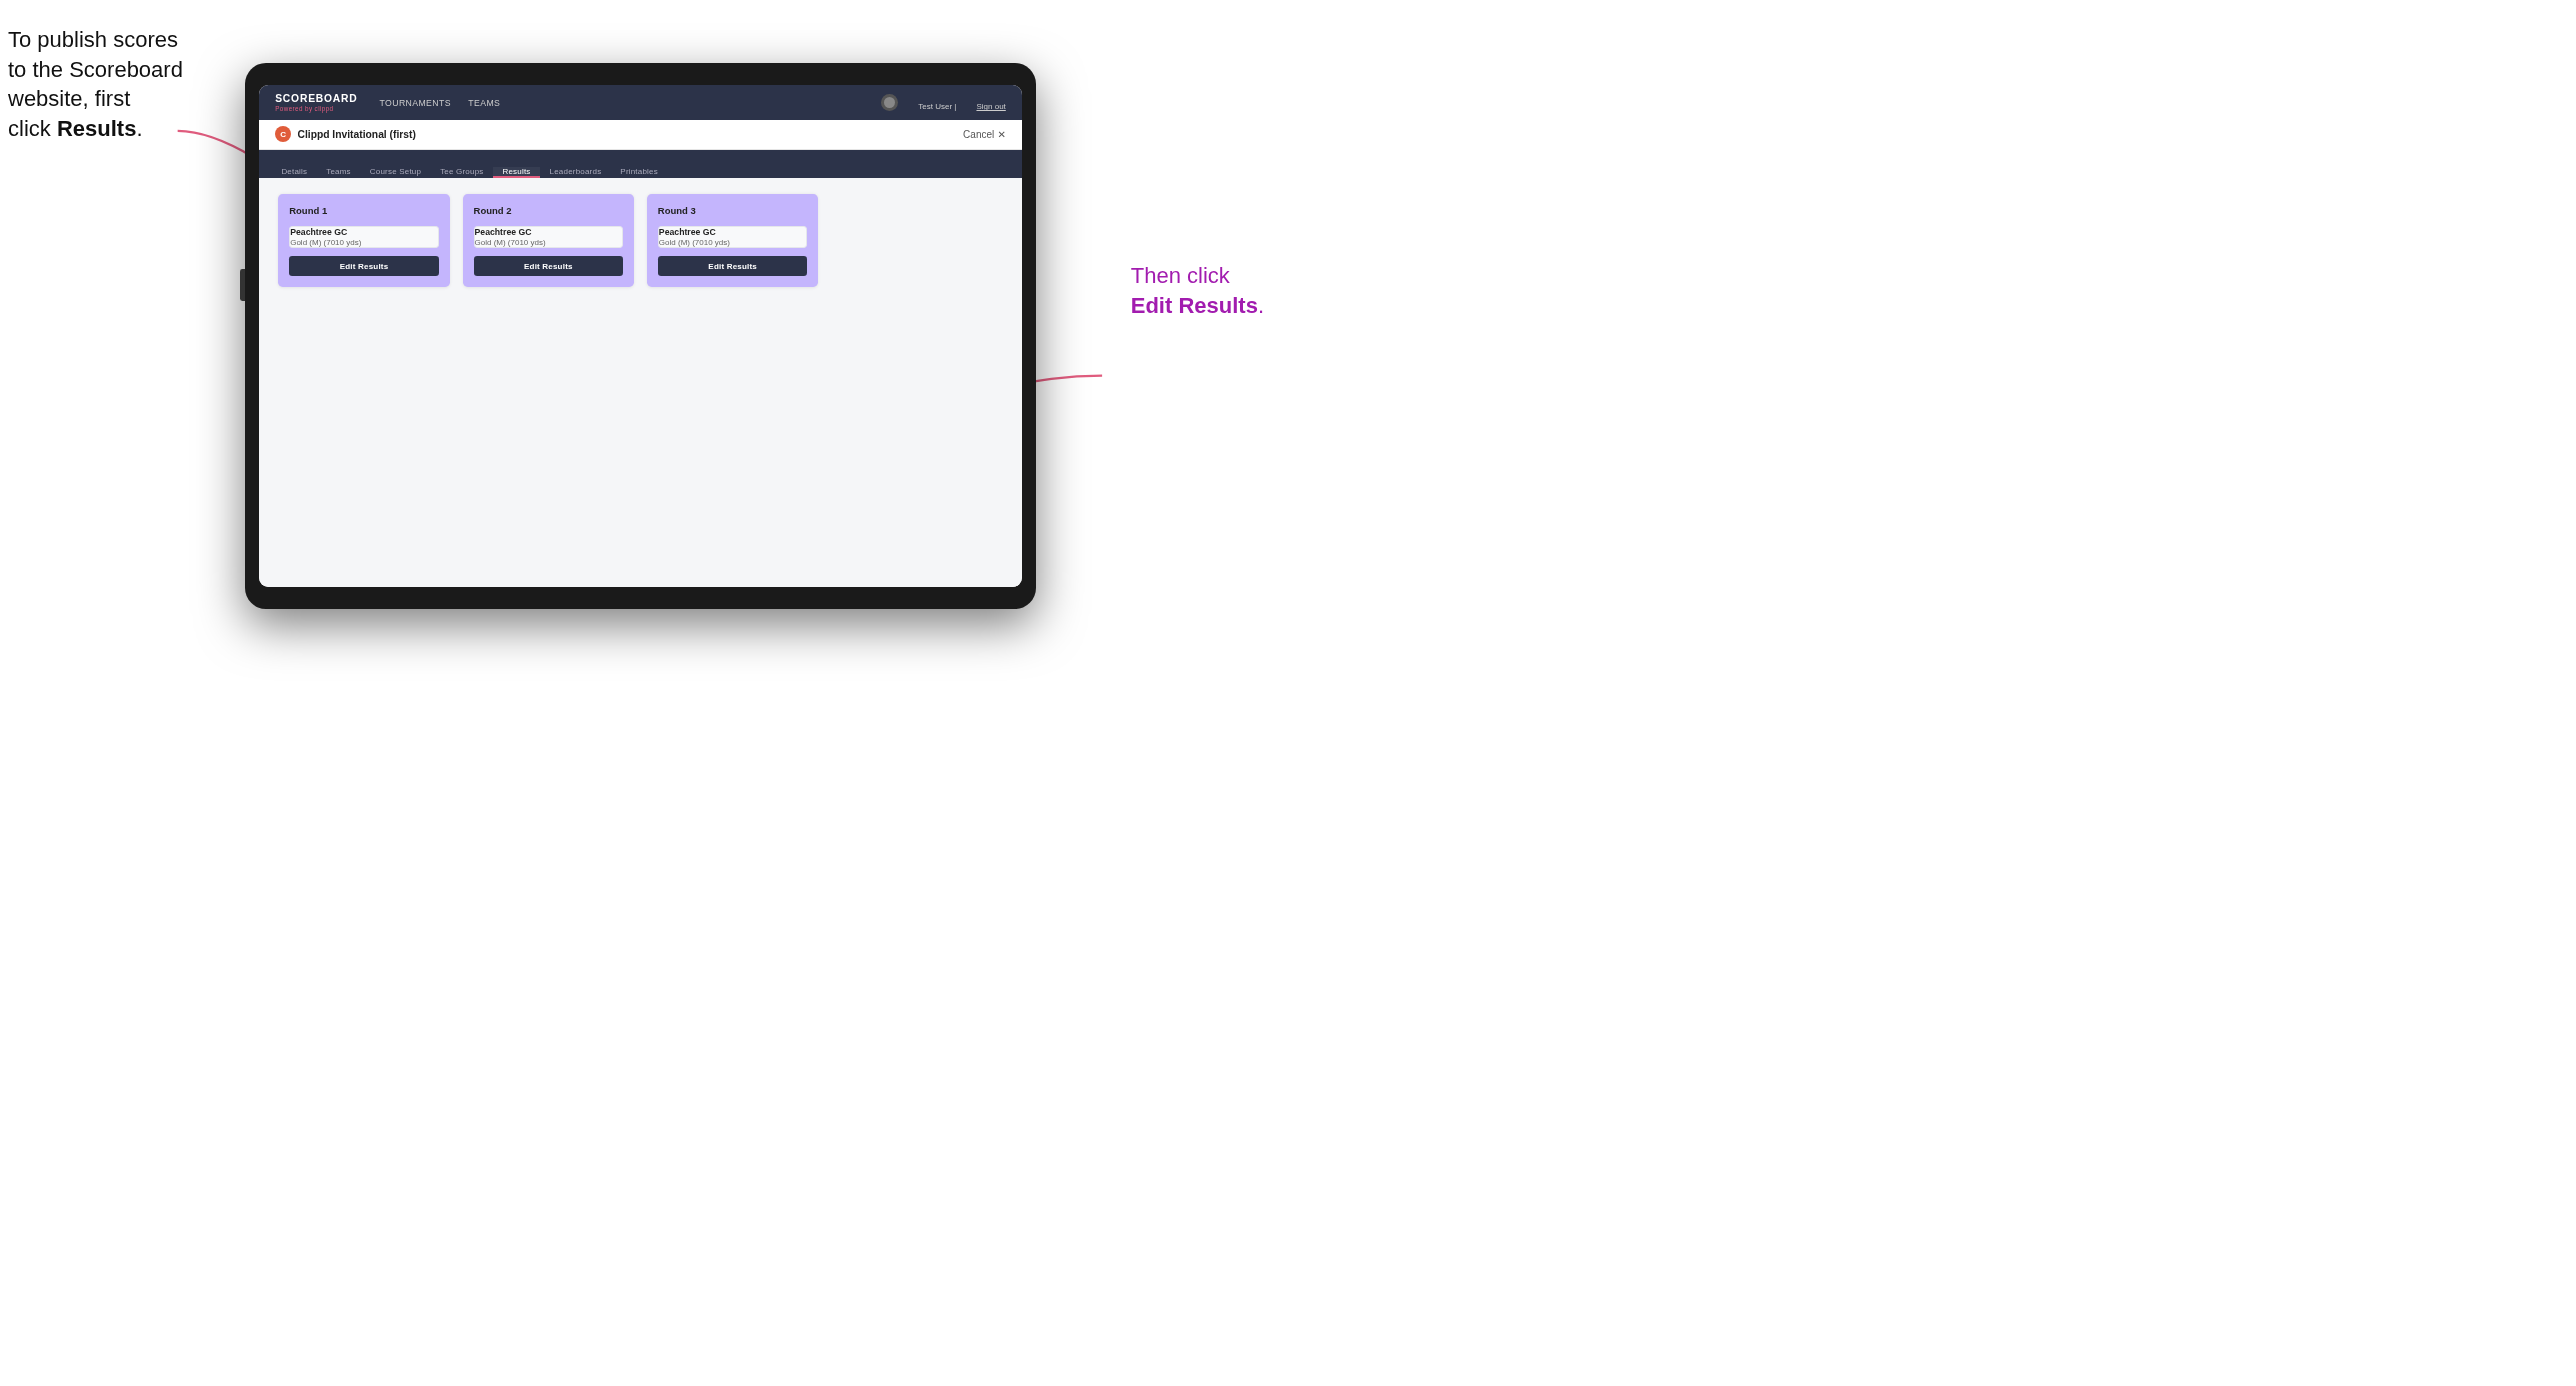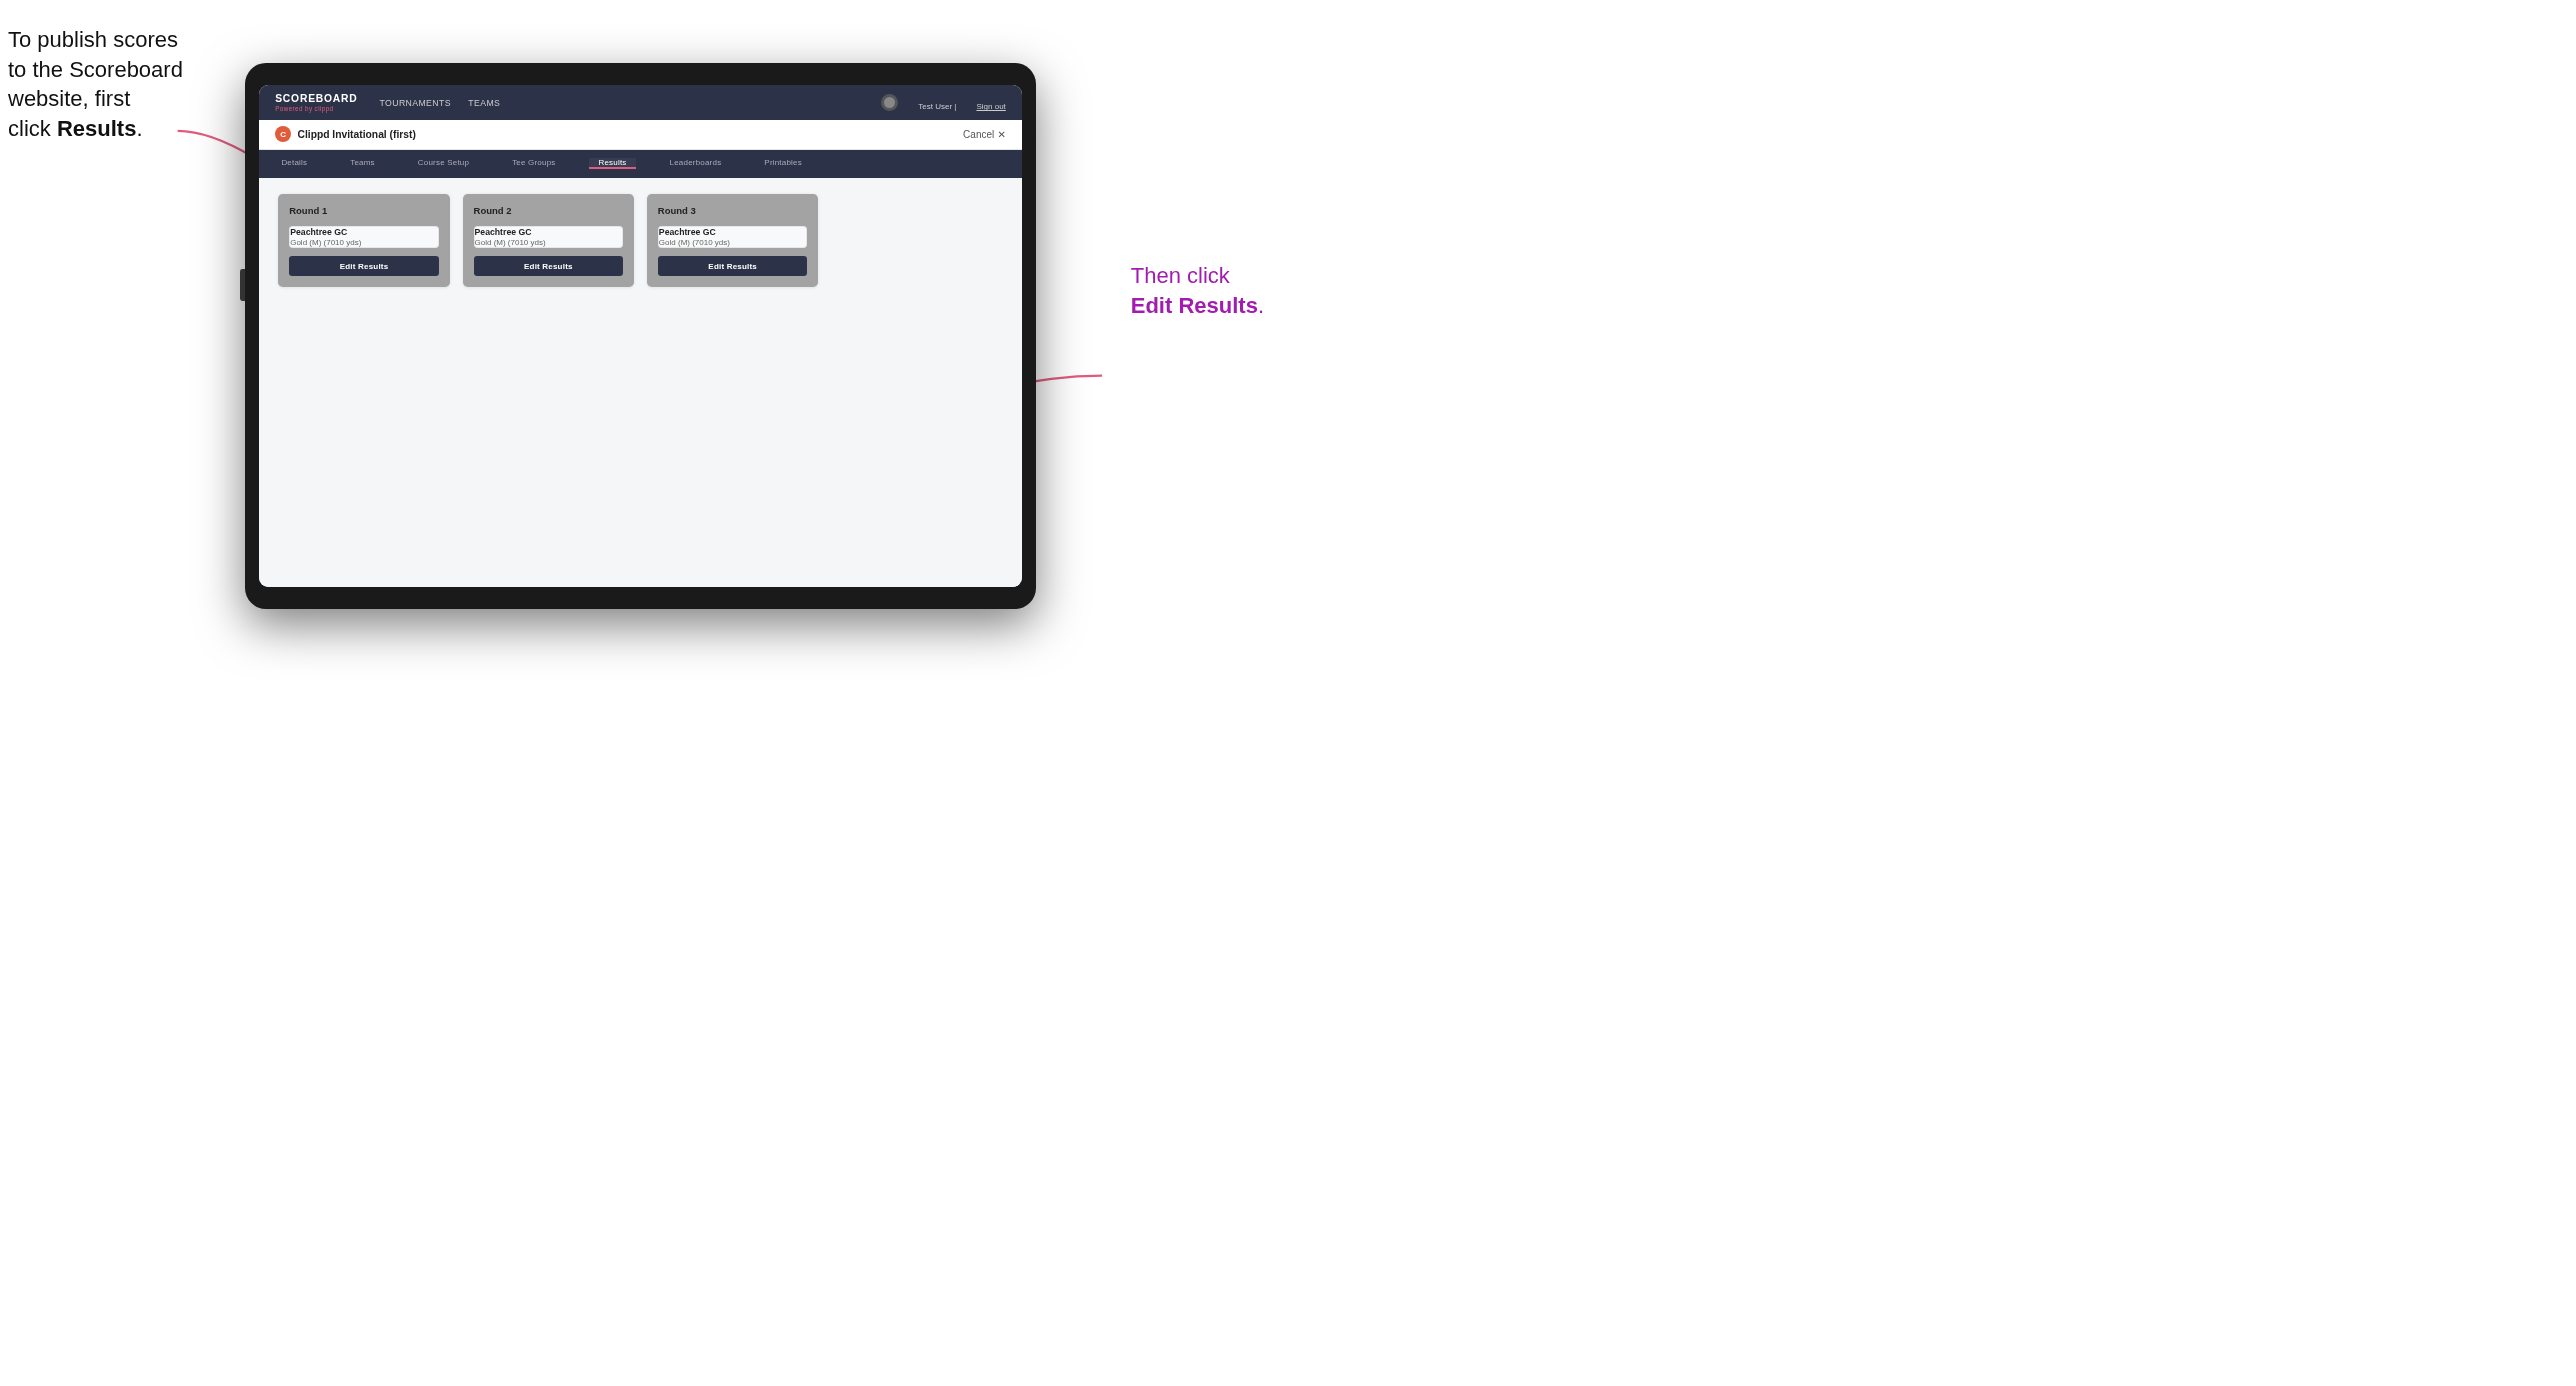--- a/index.html
+++ b/index.html
@@ -180,22 +180,21 @@
       margin-left: 44px;
     }
 
     
     .tab-bar {
       background: #2c3349;
       display: flex;
       padding: 0 12.7px;
       flex-shrink: 0;
       height: 28.5px;
-      align-items: center;
-      gap: 24px;
+      align-items: flex-end;
     }
     .tab-item {
       color: #aab;
       font-size: 8px;
       font-weight: 500;
       padding: 0 9.5px;
       display: flex;
       align-items: center;
       cursor: pointer;
       border-bottom: 2.4px solid transparent;
@@ -217,21 +216,21 @@
 
     
     .rounds-grid {
       display: grid;
       grid-template-columns: repeat(4, 1fr);
       gap: 12.7px;
     }
 
     
     .round-card {
-      background: #a3a3a3;
+      background: #c4b5fd;
       border-radius: 4.7px;
       padding: 11px;
       box-shadow: 0 0.8px 3.2px rgba(0,0,0,0.08);
     }
     .round-title {
       font-size: 9.5px;
       font-weight: 700;
       color: #222;
       margin-bottom: 9.5px;
     }

